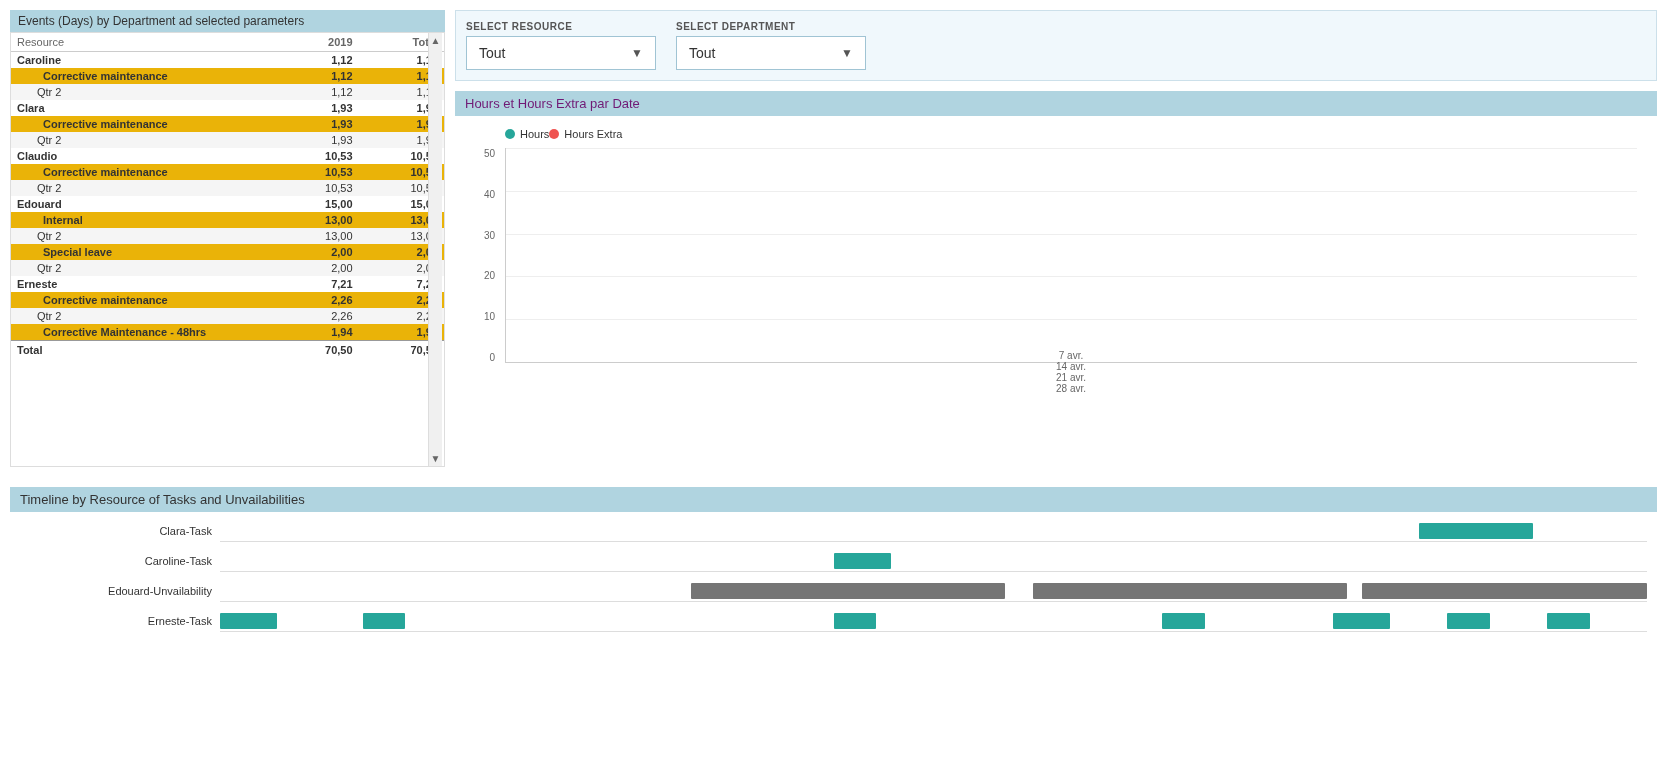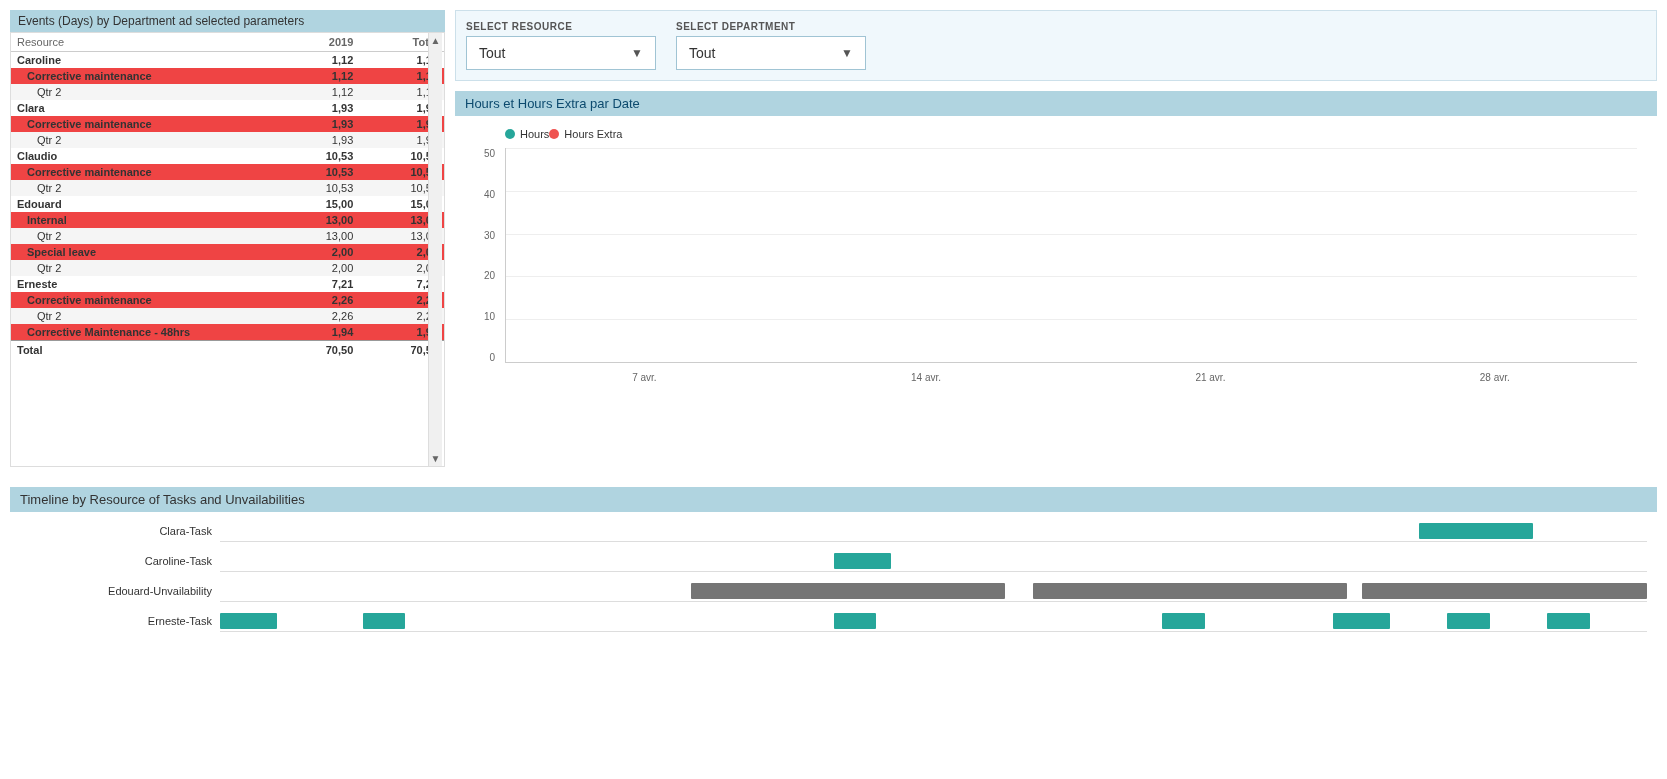--- a/index.html
+++ b/index.html
@@ -8,39 +8,39 @@
     .top-section { display: flex; gap: 10px; }
     
     
     .table-section { width: 435px; flex-shrink: 0; }
     .table-title { background: #b0d4e0; padding: 4px 8px; font-size: 12px; color: #333; margin-bottom: 0; }
     .data-table { width: 100%; border-collapse: collapse; font-size: 11px; }
     .data-table thead tr { background: #fff; border-bottom: 1px solid #ccc; }
     .data-table thead th { padding: 3px 6px; text-align: left; font-weight: normal; color: #666; margin-left: 15px; }
     .data-table thead th.num { text-align: right; font-weight: bold; }
     .data-table tbody tr.level0 td { padding: 2px 6px; font-weight: bold; background: #fff; }
-    .data-table tbody tr.level1 td { padding: 2px 6px 2px 16px; background: #ef4444; font-weight: bold; }
+    .data-table tbody tr.level1 td { padding: 2px 6px 2px 32px; background: #eab308; font-weight: bold; }
     .data-table tbody tr.level2 td { padding: 2px 6px 2px 26px; background: #f5f5f5; font-weight: normal; }
     .data-table tbody tr.total-row td { padding: 3px 6px; font-weight: bold; border-top: 1px solid #999; background: #fff; }
     .data-table td.num { text-align: right; }
     .table-wrapper { position: relative; overflow: hidden; height: 435px; border: 1px solid #ddd; }
     .scroll-indicator { position: absolute; right: 2px; top: 0; bottom: 0; width: 14px; display: flex; flex-direction: column; justify-content: space-between; align-items: center; padding: 2px 0; background: #f0f0f0; border-left: 1px solid #ddd; }
     .scroll-up, .scroll-down { font-size: 10px; cursor: pointer; color: #666; }
 
     
     .right-section { flex: 1; display: flex; flex-direction: column; gap: 10px; }
     .filters-row { display: flex; gap: 20px; padding: 10px; border: 1px solid #cce0ea; background: #f0f8fc; }
     .filter-group { display: flex; flex-direction: column; gap: 4px; min-width: 190px; }
     .filter-label { font-size: 10px; color: #555; font-weight: 600; letter-spacing: 0.5px; }
     .filter-select { display: flex; align-items: center; justify-content: space-between; border: 1px solid #a0c4d4; padding: 8px 12px; background: #fff; cursor: pointer; min-width: 190px; font-size: 14px; }
     .filter-arrow { font-size: 12px; color: #555; }
 
     
     .chart-section { border: none; }
-    .chart-title { background: #b0d4e0; padding: 5px 10px; font-size: 13px; color: #0c4a6e; margin-bottom: 8px; }
+    .chart-title { background: #b0d4e0; padding: 5px 10px; font-size: 13px; color: #701a75; margin-bottom: 8px; }
     .chart-legend { display: flex; padding: 4px 50px; margin-bottom: 4px; }
     .legend-item { display: flex; align-items: center; gap: 5px; font-size: 11px; }
     .legend-dot { width: 10px; height: 10px; border-radius: 50%; }
 
     
     .bottom-section { margin-top: 10px; }
     .timeline-title { background: #b0d4e0; padding: 5px 10px; font-size: 13px; color: #333; margin-bottom: 8px; }
     .timeline-legend { display: flex; gap: 20px; padding: 4px 10px 8px 10px; }
     .timeline-area { display: flex; flex-direction: column; gap: 8px; padding: 0 10px; }
   </style>
@@ -348,21 +348,21 @@
                   </div>
                 </div>
                 <div style="display: flex; flex-direction: column; justify-content: flex-end; align-items: center; flex: 1 1 0%; height: 100%;">
                   <div style="display: flex; flex-direction: column; width: 100%;">
                     <div style="background: rgb(38, 166, 154); height: 58%; width: 100%;"></div>
                   </div>
                 </div>
               </div>
           </div>
 
-          <div id="x-axis" style="position:absolute; left:50px; right:20px; bottom:0; height:22px; display:flex; justify-content:space-around; align-items:center;">
+          <div id="x-axis" style="position:absolute; left:50px; right:20px; bottom:16px; height:22px; display:flex; justify-content:space-around; align-items:center;flex-direction:column;">
             <span style="font-size:10px;color:#666;">7 avr.</span>
             <span style="font-size:10px;color:#666;">14 avr.</span>
             <span style="font-size:10px;color:#666;">21 avr.</span>
             <span style="font-size:10px;color:#666;">28 avr.</span>
           </div>
         </div>
       </div>
 
     </div>
   </div>

